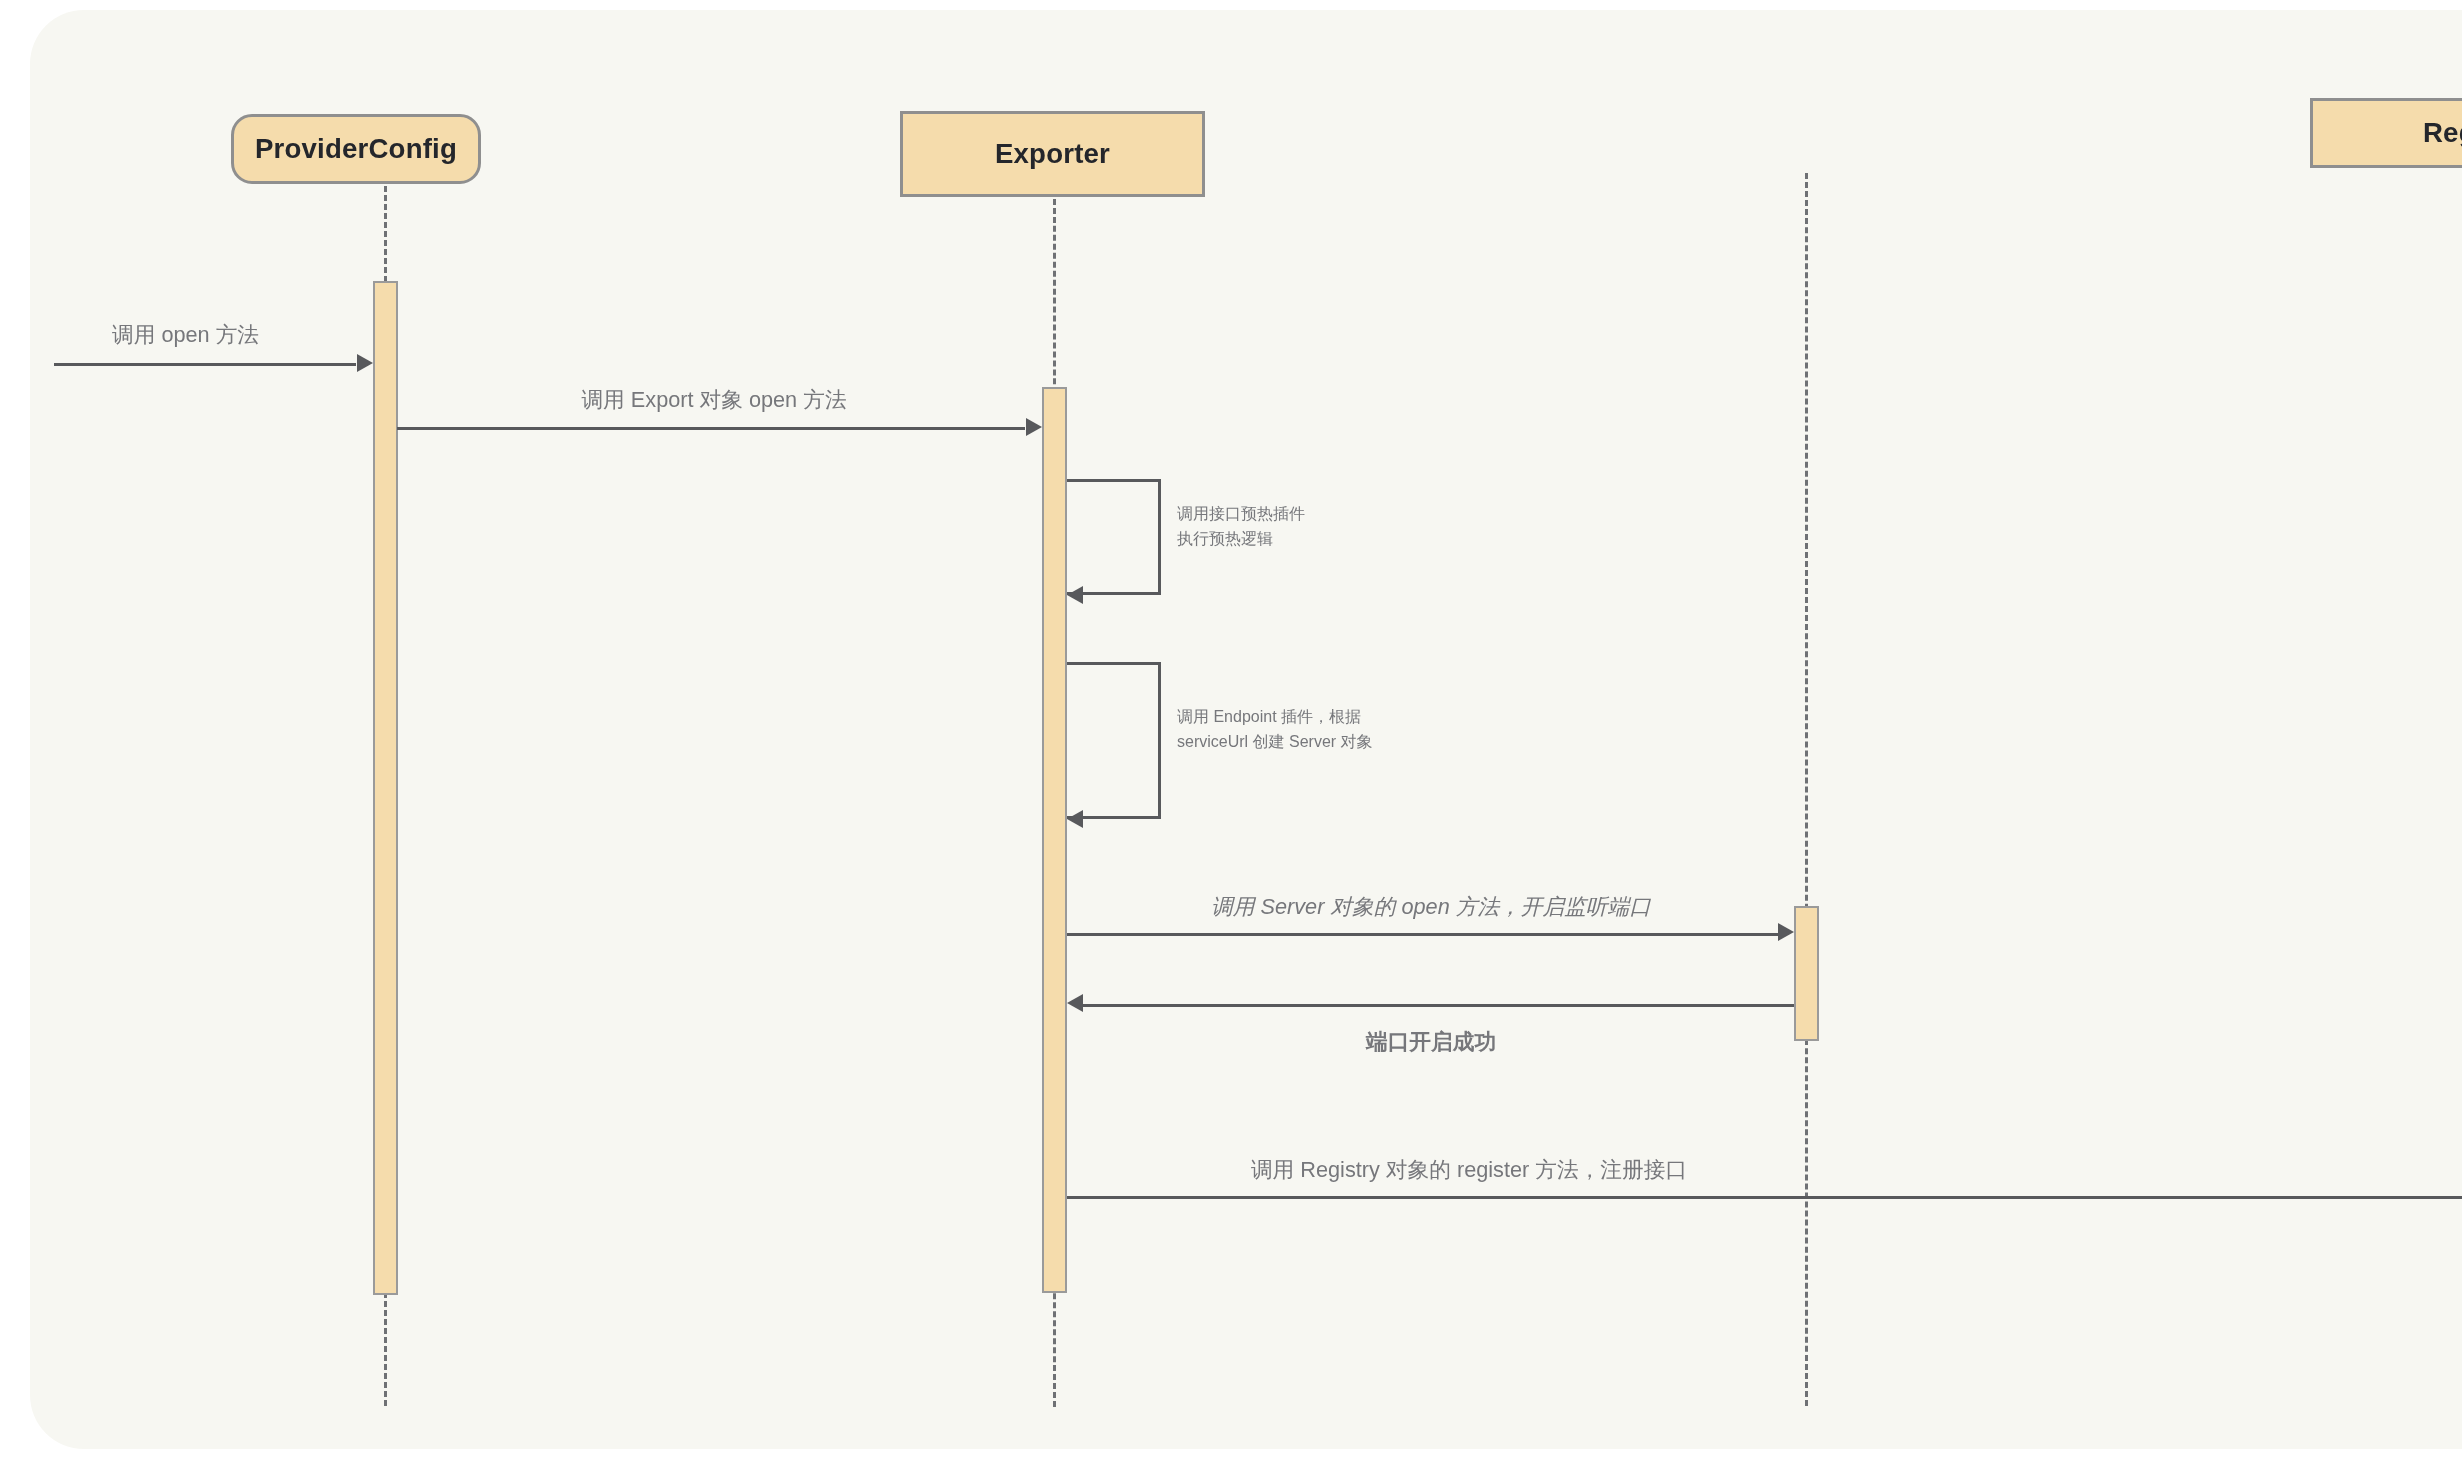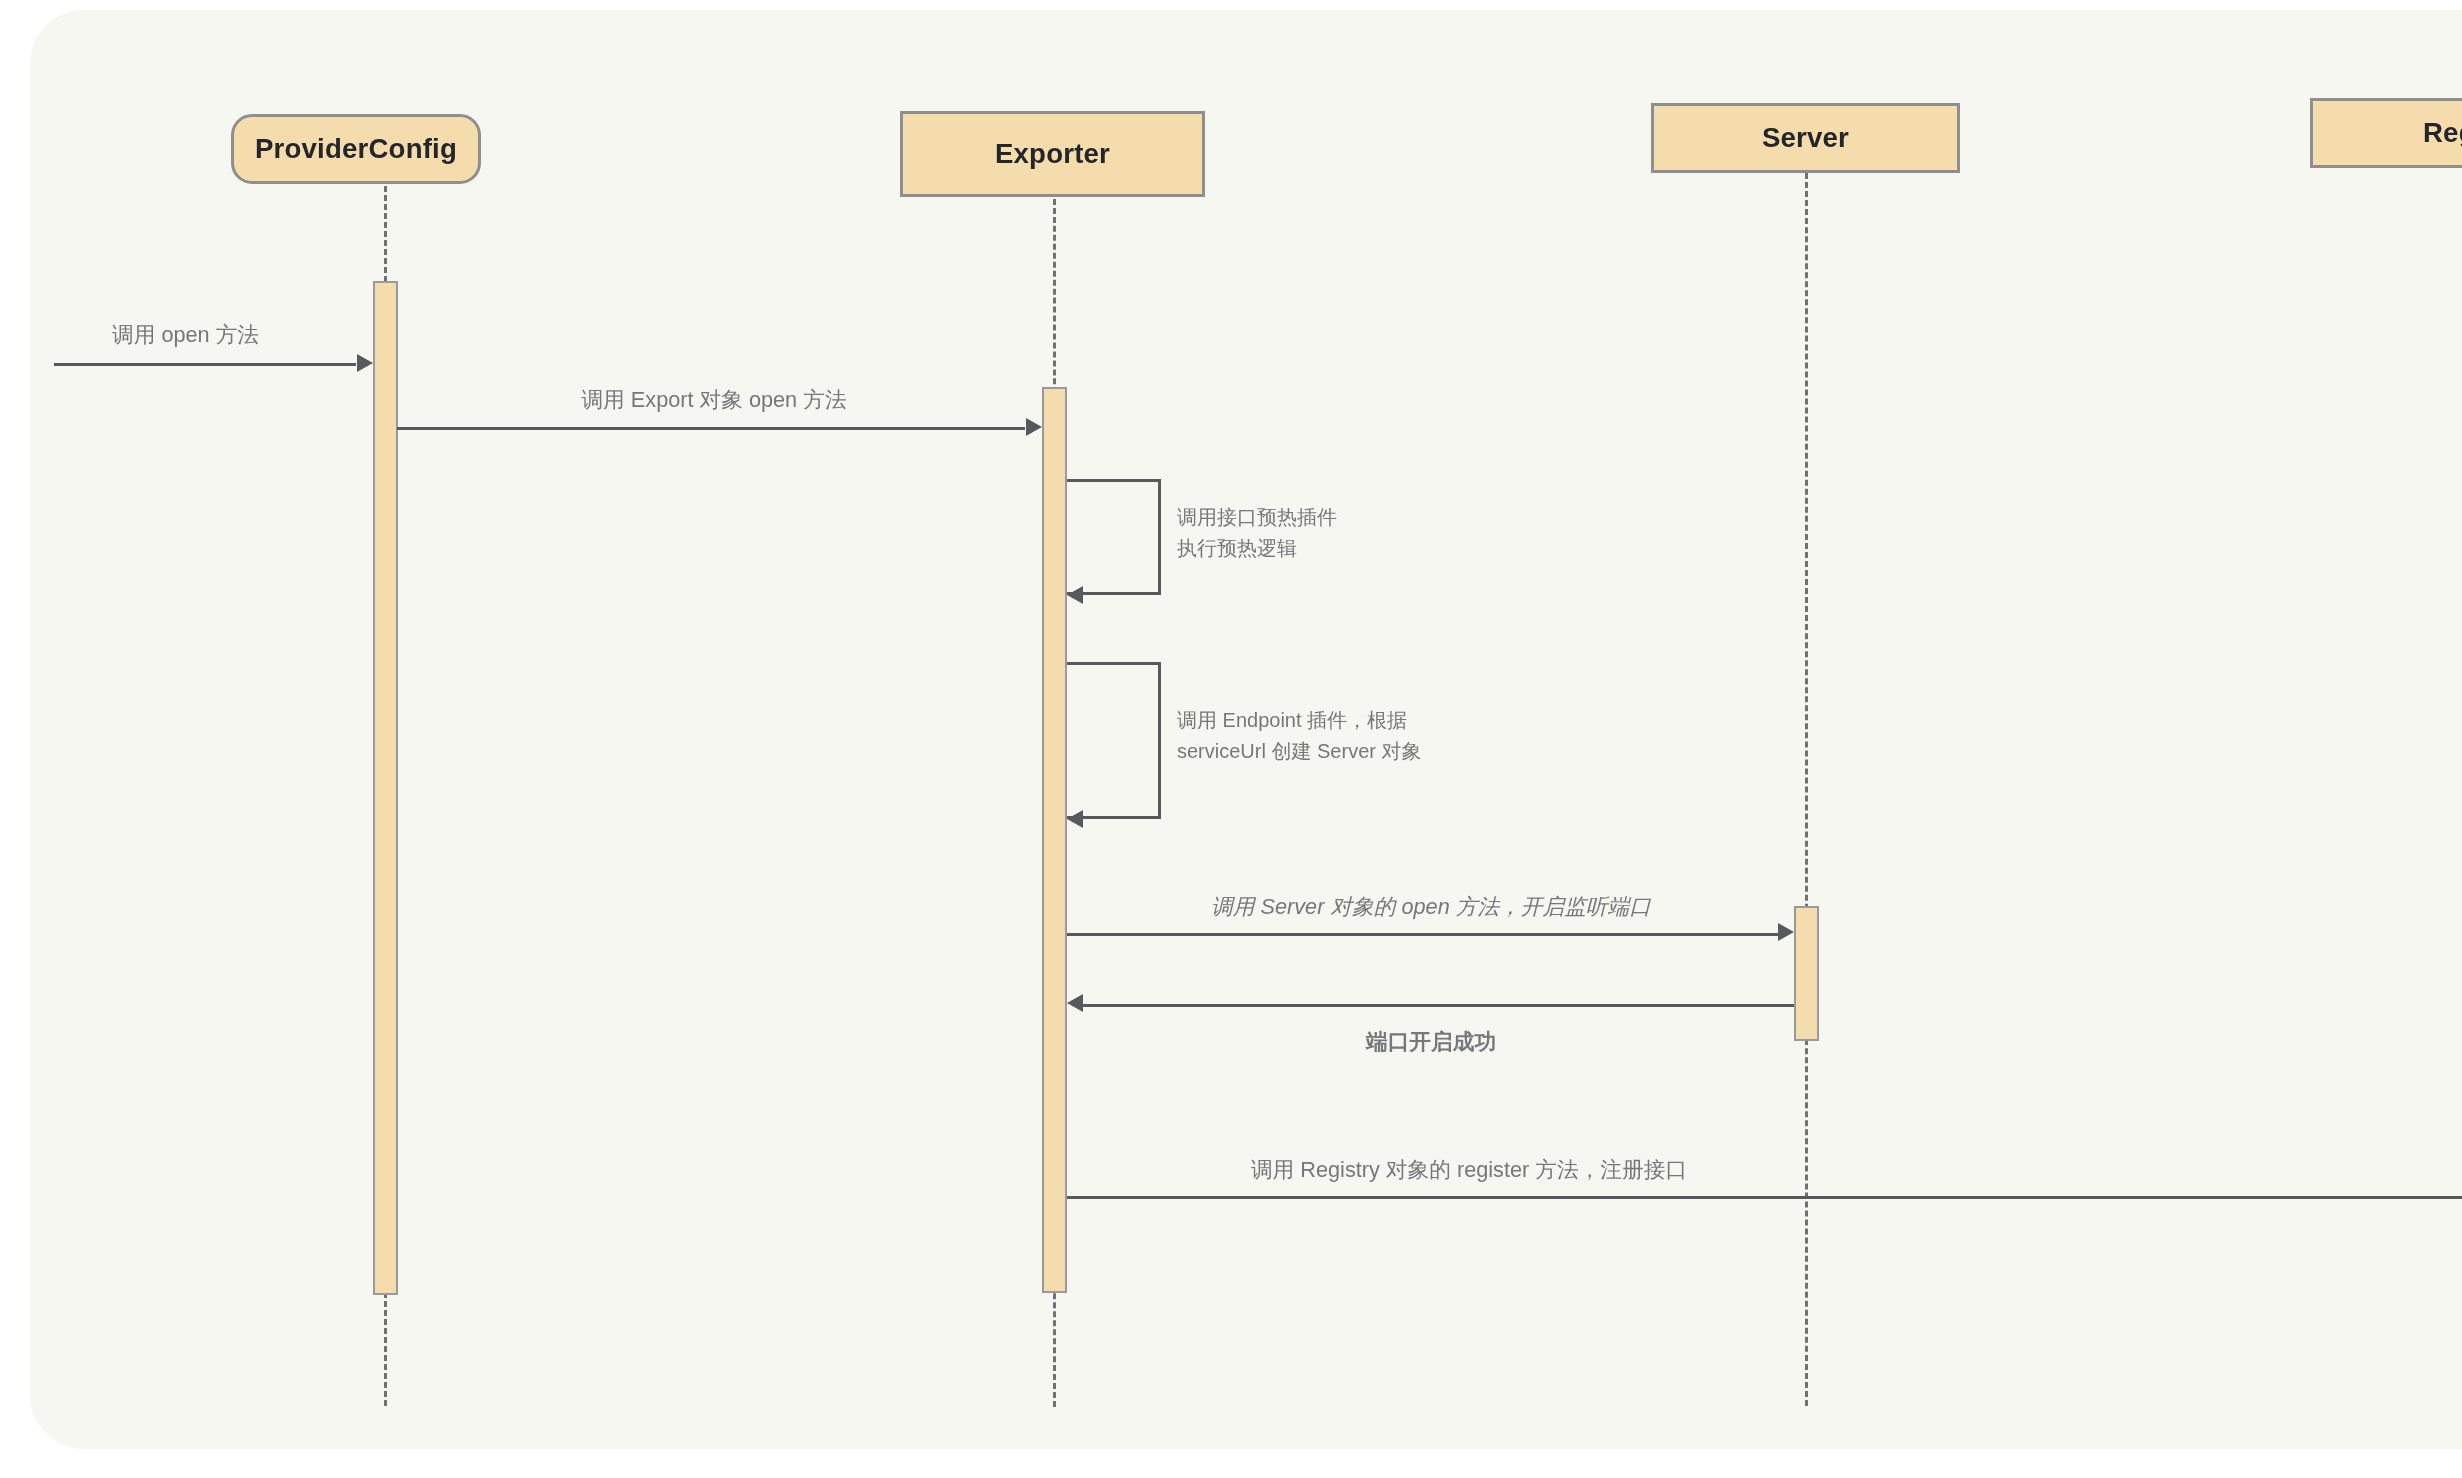--- a/index.html
+++ b/index.html
@@ -93,21 +93,21 @@
     box-sizing: border-box;
     border-top: 3.4px solid #58595c;
     border-right: 3.4px solid #58595c;
     border-bottom: 3.4px solid #58595c;
     border-left: 0;
     background: transparent;
   }
   .note-text {
     position: absolute;
     color: #76777b;
-    font-size: 20px;
+    font-size: 16px;
     line-height: 1.56;
     white-space: pre-line;
   }
 </style>
 </head>
 <body>
 
 <div id="stage">
 
   <div class="canvas"></div>
@@ -117,23 +117,20 @@
   <div class="lifeline" style="left:1805px; top:173px; height:1233px;"></div>
 
   <div class="participant" style="left:231px; top:114px; width:250px; height:70px;border-radius:21px;">
     <span>ProviderConfig</span>
   </div>
 
   <div class="participant" style="left:900px; top:111px; width:305px; height:86px;">
     <span>Exporter</span>
   </div>
 
-  <div class="participant" style="left:1651px; top:103px; width:309px; height:70px;">
-    <span>Server</span>
-  </div>
 
   <div class="participant" style="left:2310px; top:98px; width:338px; height:70px;">
     <span>Registry</span>
   </div>
 
   <div class="activation" style="left:373px; top:281px; width:24.6px; height:1014px;"></div>
 
   <div class="activation" style="left:1042px; top:387px; width:24.6px; height:906px;"></div>
 
   <div class="activation" style="left:1794px; top:906px; width:24.6px; height:135px;"></div>

